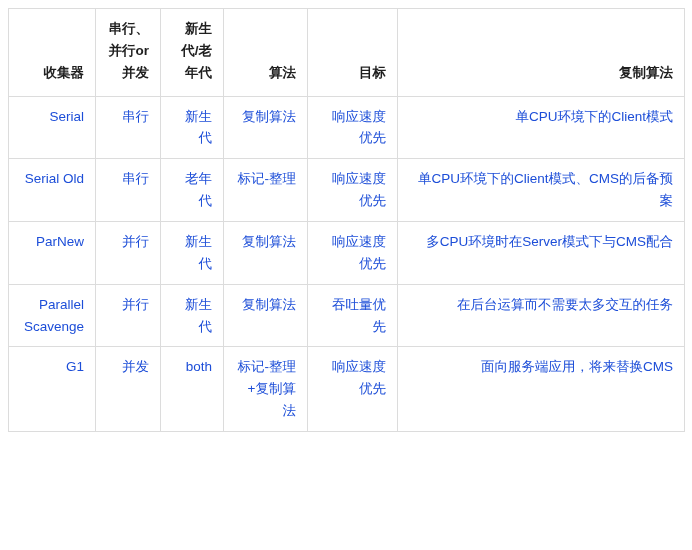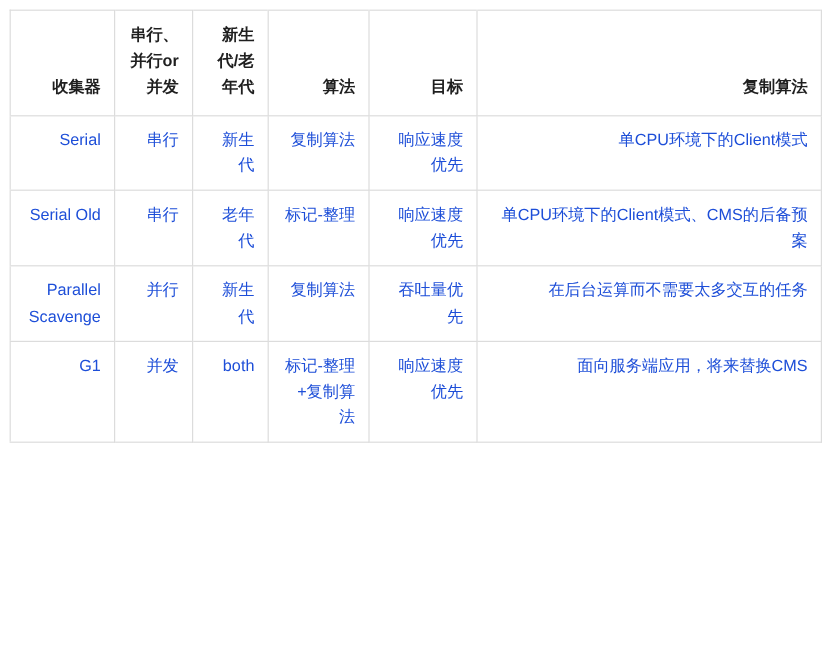--- a/index.html
+++ b/index.html
@@ -104,20 +104,28 @@
         <td>单CPU环境下的Client模式</td>
       </tr>
       <tr class="r1">
         <td>Serial Old</td>
         <td>串行</td>
         <td>老年代</td>
         <td>标记-整理</td>
         <td>响应速度优先</td>
         <td>单CPU环境下的Client模式、CMS的后备预案</td>
       </tr>
+      <tr class="r2">
+        <td>ParNew</td>
+        <td>并行</td>
+        <td>新生代</td>
+        <td>复制算法</td>
+        <td>响应速度优先</td>
+        <td>多CPU环境时在Server模式下与CMS配合</td>
+      </tr>
       <tr class="r3">
         <td>Parallel Scavenge</td>
         <td>并行</td>
         <td>新生代</td>
         <td>复制算法</td>
         <td>吞吐量优先</td>
         <td>在后台运算而不需要太多交互的任务</td>
       </tr>
       <tr class="r6">
         <td>G1</td>

